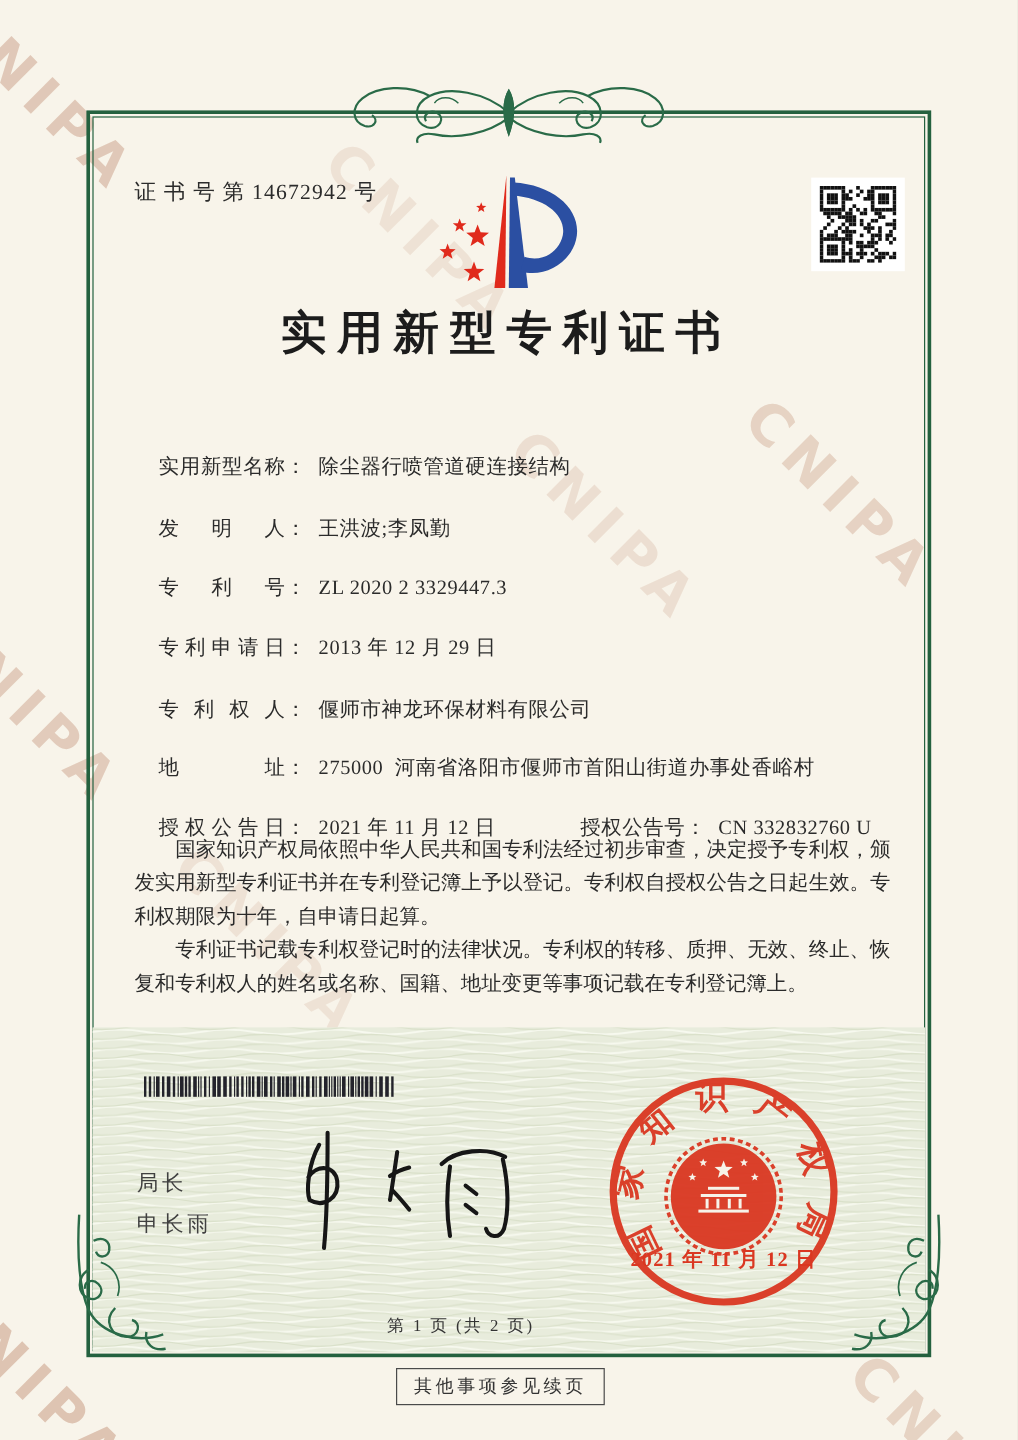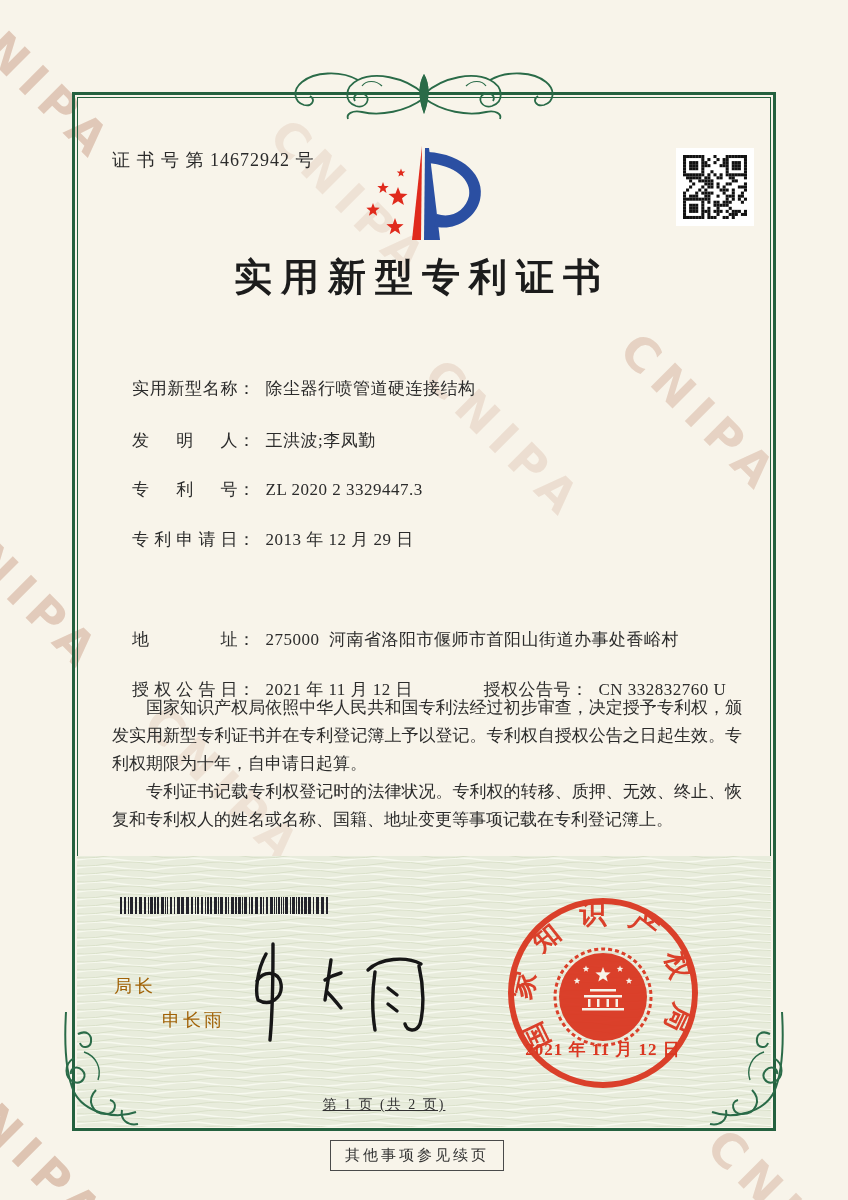--- a/index.html
+++ b/index.html
@@ -29,28 +29,28 @@
   .val{margin-left:10px;}
   .pair2{position:absolute;left:342px;top:0;}
   
   .paras{position:absolute;left:112px;top:694px;width:630px;font-size:17px;line-height:28px;
          text-align:justify;}
   .paras p{margin:0;text-indent:2em;}
   
   .barcode{position:absolute;left:120px;top:897px;width:218px;height:17px;display:flex;align-items:stretch;}
   .barcode i{display:block;height:100%;background:#23232b;}
   .post,.oname{position:absolute;left:114px;font-family:"Liberation Sans",sans-serif;
-               font-size:18px;letter-spacing:3px;color:#a16207;}
-  .post{top:974px;} .oname{top:1008px;margin-left:48px;}
+               font-size:18px;letter-spacing:3px;color:#404040;}
+  .post{top:974px;} .oname{top:1008px;}
   .sig{position:absolute;left:228px;top:940px;width:215px;height:105px;}
   .seal{position:absolute;left:503px;top:893px;width:200px;height:200px;opacity:.95;}
   .seal-date{position:absolute;left:523px;top:1038px;width:160px;text-align:center;
              font-size:17px;font-weight:700;color:#da3721;letter-spacing:1px;}
   .page-info{position:absolute;left:72px;top:1096px;width:624px;text-align:center;
-             font-size:14px;letter-spacing:2px;color:#333;text-decoration:underline;}
+             font-size:14px;letter-spacing:2px;color:#333;}
   .cont-box{position:absolute;left:330px;top:1140px;border:1px solid #4a4a4a;
             padding:5px 14px;font-size:15px;letter-spacing:3px;color:#333;}
 </style>
 </head>
 <body>
 
 <div class="page">
 
   <span class="wm" style="left:-18px;top:-10px;opacity:.45">CNIPA</span>
   <span class="wm" style="left:298px;top:108px;opacity:.18">CNIPA</span>
@@ -364,20 +364,23 @@
   </div>
   <div class="row" style="top:409px">
     <span class="lbl">发明人</span><span>：</span><span class="val">王洪波;李凤勤</span>
   </div>
   <div class="row" style="top:458px">
     <span class="lbl">专利号</span><span>：</span><span class="val">ZL 2020 2 3329447.3</span>
   </div>
   <div class="row" style="top:508px">
     <span class="lbl">专利申请日</span><span>：</span><span class="val">2013 年 12 月 29 日</span>
   </div>
+  <div class="row" style="top:560px">
+    <span class="lbl">专利权人</span><span>：</span><span class="val">偃师市神龙环保材料有限公司</span>
+  </div>
   <div class="row" style="top:608px">
     <span class="lbl">地址</span><span>：</span><span class="val">275000  河南省洛阳市偃师市首阳山街道办事处香峪村</span>
   </div>
   <div class="row" style="top:658px">
     <span class="lbl">授权公告日</span><span>：</span><span class="val">2021 年 11 月 12 日</span>
     <span class="pair2">
       <span>授权公告号</span><span>：</span><span class="val">CN 332832760 U</span>
     </span>
   </div>
 

